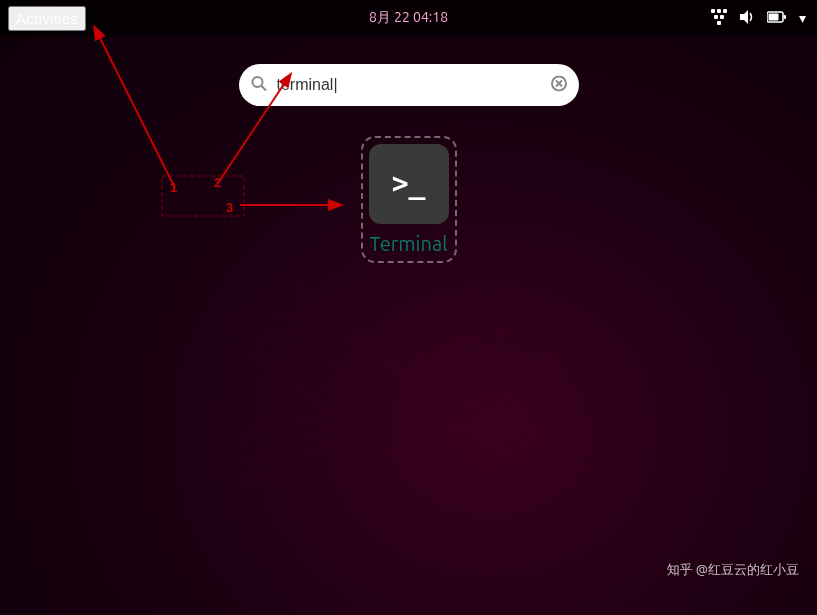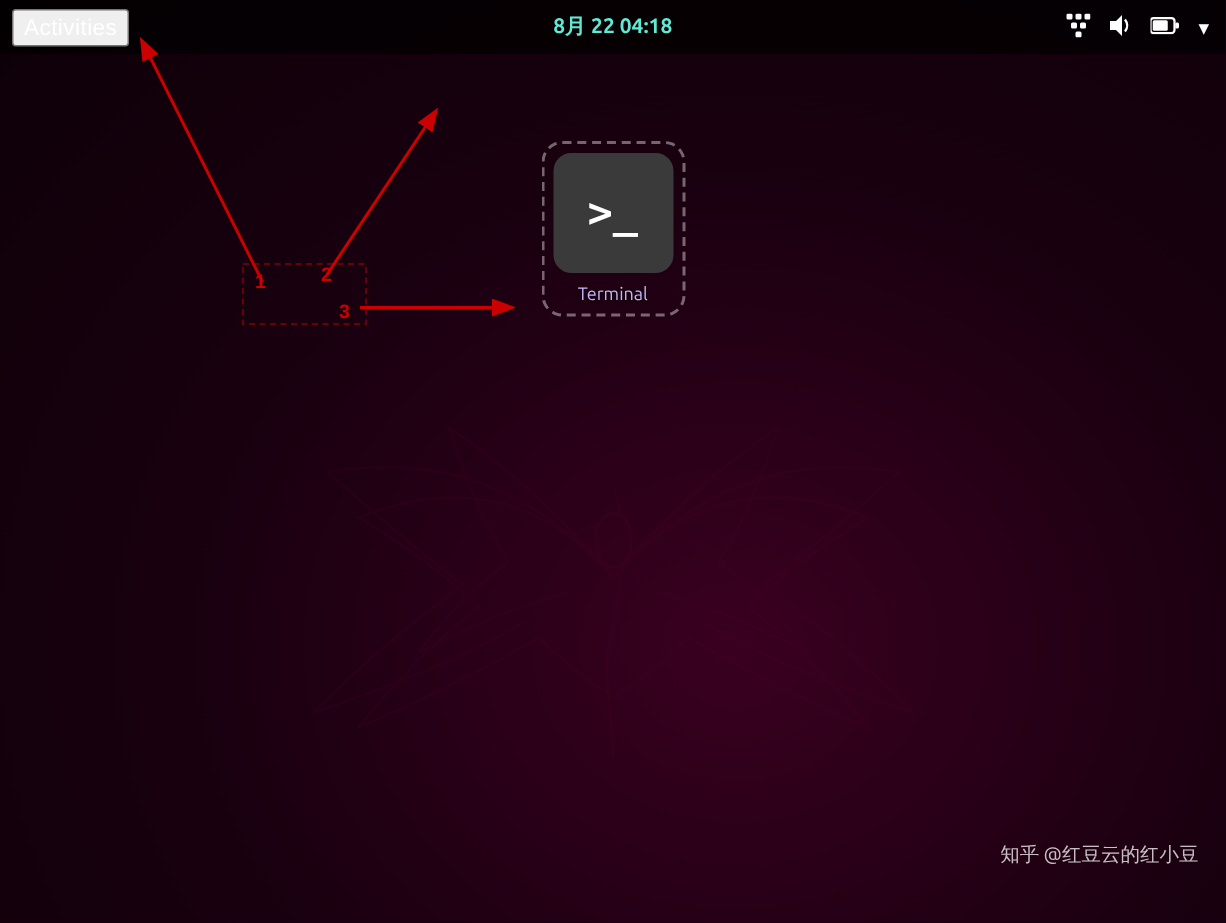--- a/index.html
+++ b/index.html
@@ -54,23 +54,23 @@
       font-weight: 500;
       cursor: pointer;
       padding: 2px 6px;
       letter-spacing: 0.3px;
     }
 
     .top-bar-center {
       position: absolute;
       left: 50%;
       transform: translateX(-50%);
-      color: #5eead4;
+      color: #f9a8d4;
       font-size: 14px;
-      font-weight: 700;
+      font-weight: 400;
     }
 
     .top-bar-right {
       display: flex;
       align-items: center;
       gap: 6px;
     }
 
     .system-icon {
       color: #fff;
@@ -157,22 +157,22 @@
 
     .terminal-icon-inner {
       color: #fff;
       font-size: 28px;
       font-family: monospace;
       font-weight: bold;
       line-height: 1;
     }
 
     .app-label {
-      color: #c4b5fd;
-      font-size: 12px;
+      color: #0f766e;
+      font-size: 20px;
       text-shadow: 0 1px 3px rgba(0,0,0,0.8);
     }
 
     
     .selection-border {
       border: 2px dashed rgba(255,255,255,0.4);
       border-radius: 14px;
       padding: 6px;
       position: relative;
     }
@@ -252,20 +252,36 @@
         <rect x="16.5" y="4" width="2.5" height="4" rx="1" fill="white"></rect>
         <rect x="1.5" y="2.5" width="10" height="7" rx="1" fill="white"></rect>
       </svg>
     </span>
     <span class="system-icon">▾</span>
   </div>
 </div>
 
 <div class="content-area">
 
+  <div class="search-container">
+    <span class="search-icon-wrap">
+      <svg width="16" height="16" viewBox="0 0 16 16" fill="none" stroke="#888" stroke-width="2">
+        <circle cx="6.5" cy="6.5" r="5"></circle>
+        <line x1="10.5" y1="10.5" x2="15" y2="15"></line>
+      </svg>
+    </span>
+    <input type="text" class="search-bar" value="terminal|" style="">
+    <span class="search-clear">
+      <svg width="16" height="16" viewBox="0 0 16 16" fill="none" stroke="#888" stroke-width="2">
+        <circle cx="8" cy="8" r="7"></circle>
+        <line x1="5" y1="5" x2="11" y2="11"></line>
+        <line x1="11" y1="5" x2="5" y2="11"></line>
+      </svg>
+    </span>
+  </div>
 
   <div class="app-grid">
     <div class="app-item selection-border">
       <div class="app-icon-box">
         <span class="terminal-icon-inner">&gt;_</span>
       </div>
       <span class="app-label">Terminal</span>
     </div>
   </div>
 

